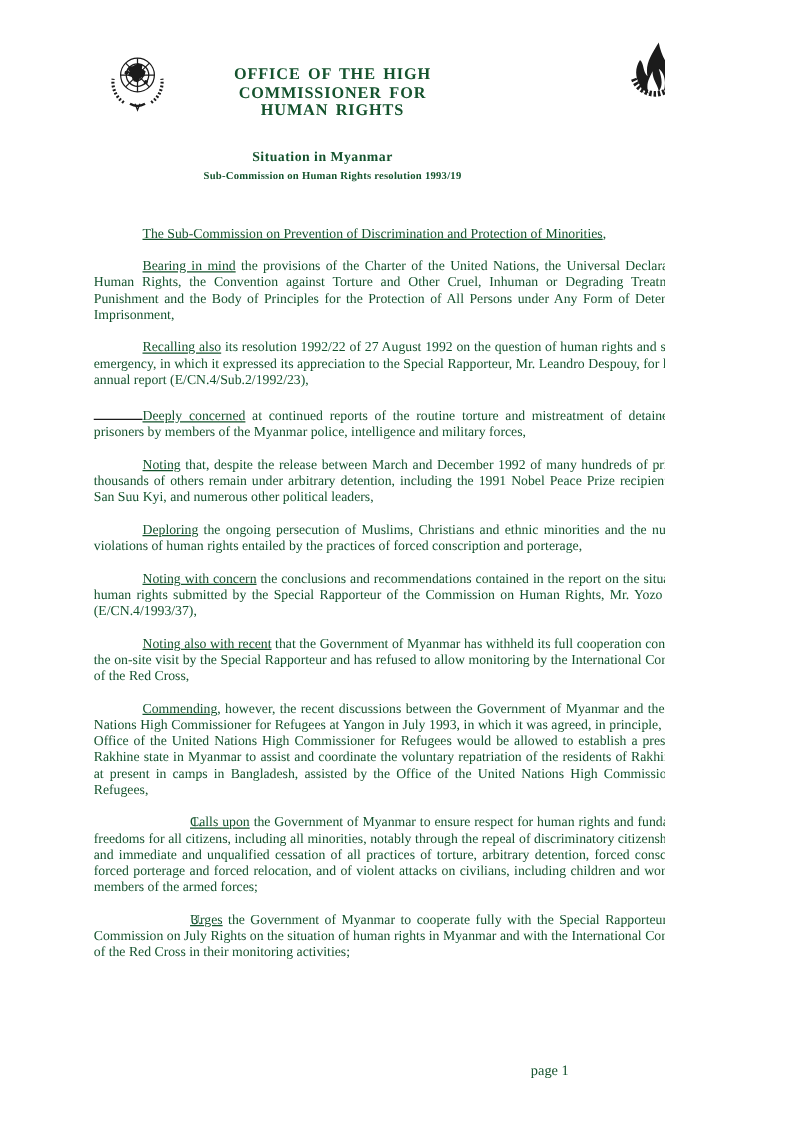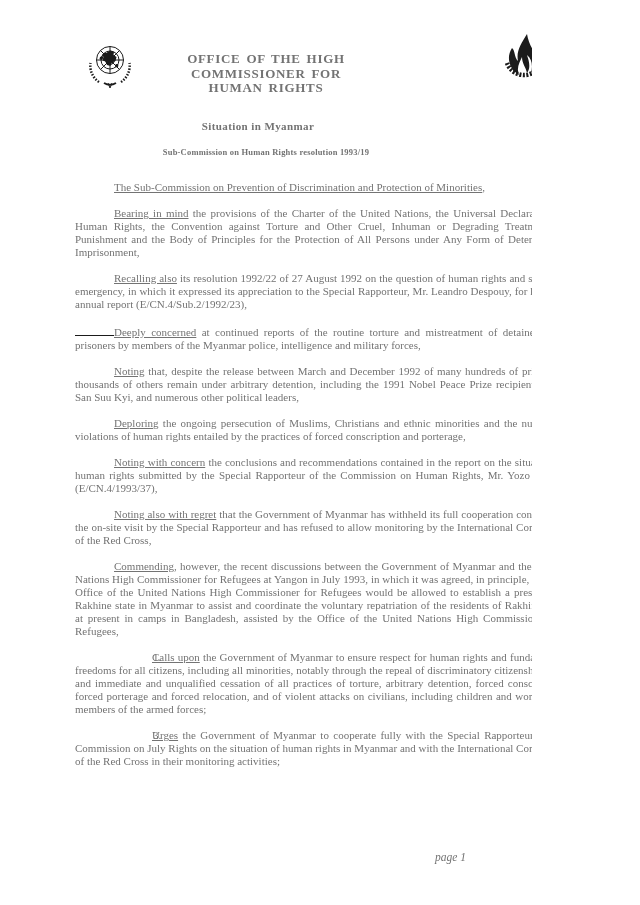--- a/index.html
+++ b/index.html
@@ -5,21 +5,21 @@
   html, body {
     margin: 0;
     padding: 0;
     background: #ffffff;
   }
   .page {
     position: relative;
     width: 532px;
     height: 905px;
     background: #ffffff;
-    color: #737373;
+    color: #14532d;
     font-family: "Liberation Serif", serif;
     overflow: hidden;
   }
   .logo { position: absolute; }
   .logo-un { left: 83px; top: 38px; width: 54px; height: 54px; }
   .logo-ohchr { left: 501px; top: 33px; width: 46px; height: 64px; }
   .org-title {
     position: absolute;
     left: 145px;
     right: 145px;
@@ -36,21 +36,21 @@
     left: 0; right: 16px;
     top: 120px;
     text-align: center;
     font-weight: bold;
     font-size: 11px;
     letter-spacing: 0.4px;
   }
   .doc-subtitle {
     position: absolute;
     left: 0; right: 0;
-    top: 147px;
+    top: 135px;
     text-align: center;
     font-weight: bold;
     font-size: 8.5px;
     letter-spacing: 0.2px;
   }
   .doc-body {
     position: absolute;
     left: 75px;
     top: 181px;
     width: 490px;
@@ -70,23 +70,22 @@
     border-bottom: 1px solid #1b1b1b;
   }
   .num {
     display: inline-block;
     width: 38px;
   }
   .lead { text-decoration: underline; }
   .doc-footer {
     position: absolute;
     top: 851px;
-    right: 66px;
+    right: 77px;
     font-size: 11.5px;
-    font-style: italic;
   }
 </style>
 </head>
 <body>
 
 <div class="page">
 
   <header>
     <span class="logo logo-un">
       <svg width="54" height="54" viewBox="0 0 108 108" xmlns="http://www.w3.org/2000/svg">
@@ -135,21 +134,21 @@
   <div class="doc-subtitle">Sub-Commission on Human Rights resolution 1993/19</div>
 
   <main class="doc-body" id="paragraphs">
       <p class="para"><span class="lead">The Sub-Commission on Prevention of Discrimination and Protection of Minorities</span><span>,</span></p>
       <p class="para"><span class="lead">Bearing in mind</span><span> the provisions of the Charter of the United Nations, the Universal Declaration of Human Rights, the Convention against Torture and Other Cruel, Inhuman or Degrading Treatment or Punishment and the Body of Principles for the Protection of All Persons under Any Form of Detention or Imprisonment,</span></p>
       <p class="para"><span class="lead">Recalling also</span><span> its resolution 1992/22 of 27 August 1992 on the question of human rights and states of emergency, in which it expressed its appreciation to the Special Rapporteur, Mr. Leandro Despouy, for his fifth annual report (E/CN.4/Sub.2/1992/23),</span></p>
       <p class="para no-indent"><span class="tab-ul"></span><span class="lead">Deeply concerned</span><span> at continued reports of the routine torture and mistreatment of detainees and prisoners by members of the Myanmar police, intelligence and military forces,</span></p>
       <p class="para"><span class="lead">Noting</span><span> that, despite the release between March and December 1992 of many hundreds of prisoners, thousands of others remain under arbitrary detention, including the 1991 Nobel Peace Prize recipient, Aung San Suu Kyi, and numerous other political leaders,</span></p>
       <p class="para"><span class="lead">Deploring</span><span> the ongoing persecution of Muslims, Christians and ethnic minorities and the numerous violations of human rights entailed by the practices of forced conscription and porterage,</span></p>
       <p class="para"><span class="lead">Noting with concern</span><span> the conclusions and recommendations contained in the report on the situation of human rights submitted by the Special Rapporteur of the Commission on Human Rights, Mr. Yozo Yokota (E/CN.4/1993/37),</span></p>
-      <p class="para"><span class="lead">Noting also with regret</span><span> that the Government of Myanmar has withheld its full cooperation concerning the on-site visit by the Special Rapporteur and has refused to allow monitoring by the International Committee of the Red Cross,</span></p>
+      <p class="para"><span class="lead">Noting also with recent</span><span> that the Government of Myanmar has withheld its full cooperation concerning the on-site visit by the Special Rapporteur and has refused to allow monitoring by the International Committee of the Red Cross,</span></p>
       <p class="para"><span class="lead">Commending</span><span>, however, the recent discussions between the Government of Myanmar and the United Nations High Commissioner for Refugees at Yangon in July 1993, in which it was agreed, in principle, that the Office of the United Nations High Commissioner for Refugees would be allowed to establish a presence in Rakhine state in Myanmar to assist and coordinate the voluntary repatriation of the residents of Rakhine state at present in camps in Bangladesh, assisted by the Office of the United Nations High Commissioner for Refugees,</span></p>
       <p class="para"><span class="num">1.</span><span class="lead">Calls upon</span><span> the Government of Myanmar to ensure respect for human rights and fundamental freedoms for all citizens, including all minorities, notably through the repeal of discriminatory citizenship laws and immediate and unqualified cessation of all practices of torture, arbitrary detention, forced conscription, forced porterage and forced relocation, and of violent attacks on civilians, including children and women, by members of the armed forces;</span></p>
       <p class="para"><span class="num">3.</span><span class="lead">Urges</span><span> the Government of Myanmar to cooperate fully with the Special Rapporteur of the Commission on July Rights on the situation of human rights in Myanmar and with the International Committee of the Red Cross in their monitoring activities;</span></p>
     </main>
 
   <div class="doc-footer">page 1</div>
 
 </div>
 
 </body></html>

